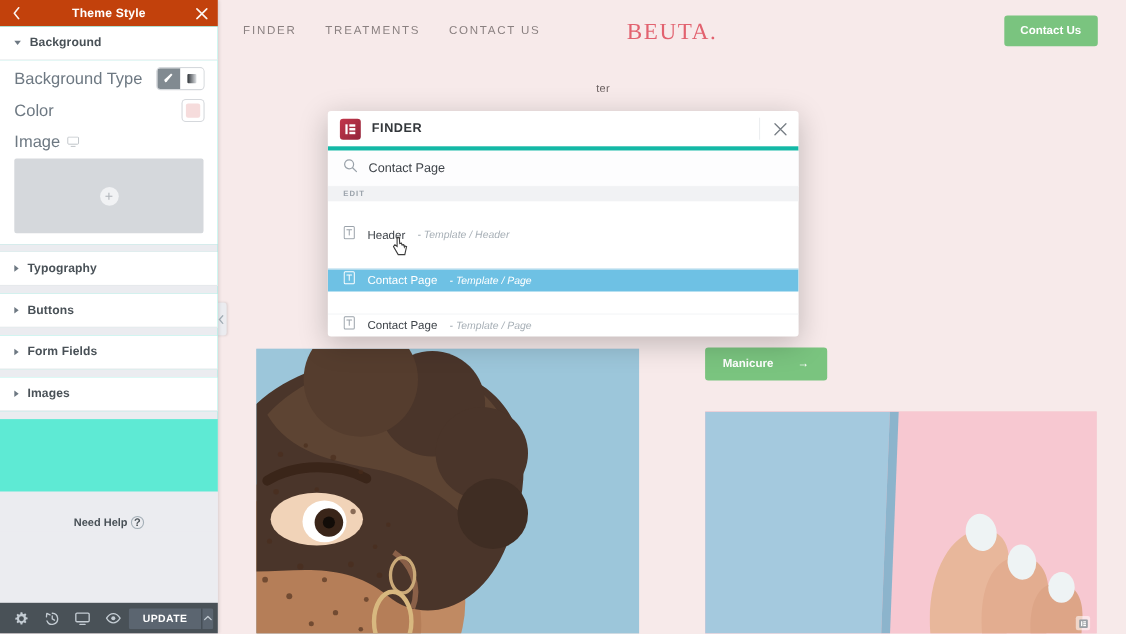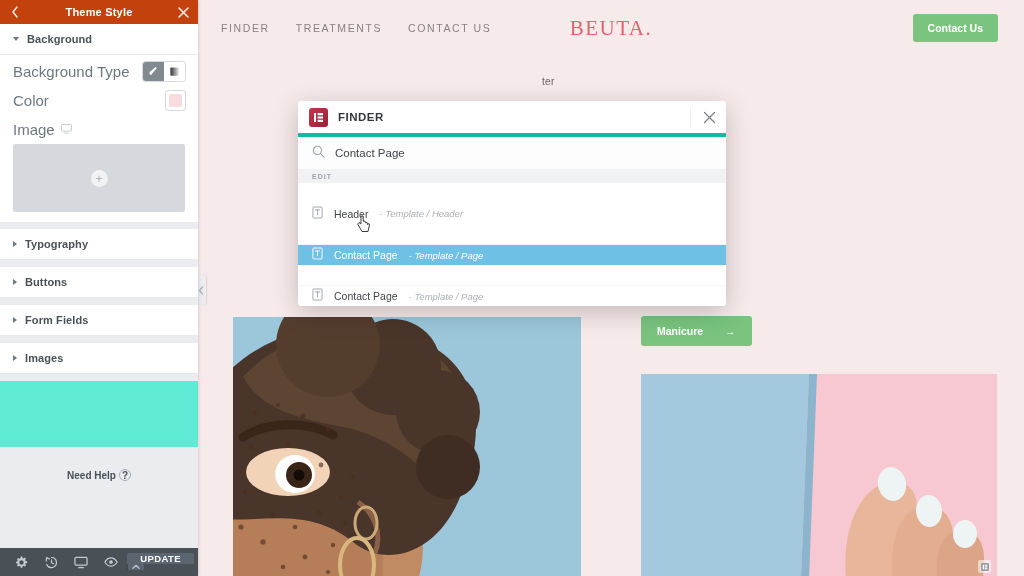--- a/index.html
+++ b/index.html
@@ -82,21 +82,21 @@
   .qmark { width: 12px; height: 12px; border-radius:50%; border: 1px solid #a4afb7; color:#a4afb7;
            font-size: 8px; display:flex; align-items:center; justify-content:center; font-weight:700;}
 
   #panel-spacer { flex: 1 1 auto; background: #ebecf0; }
 
   #panel-footer {
     flex: 0 0 auto; height: 28px; background: #495157;
     display: flex; align-items: center; padding: 0 4px 0 6px; gap: 0;
   }
   .foot-ic { width: 30px; height: 28px; display:flex; align-items:center; justify-content:center; cursor:pointer; }
-  #update-wrap { margin-left: auto; display:flex; height: 19px; border-radius: 2px; overflow:hidden;flex-direction:column; }
+  #update-wrap { margin-left: auto; display:flex; height: 19px; border-radius: 2px; overflow:hidden; }
   #update-btn {
     background: #5b6570; color:#fff; font-size: 9.5px; font-weight: 700; letter-spacing:.4px;
     padding: 0 13px; display:flex; align-items:center; cursor:pointer;
   }
   #update-caret {
     background: #5b6570; width: 17px; display:flex; align-items:center; justify-content:center;
     border-left: 1px solid #414950; cursor:pointer;
   }
 
   

